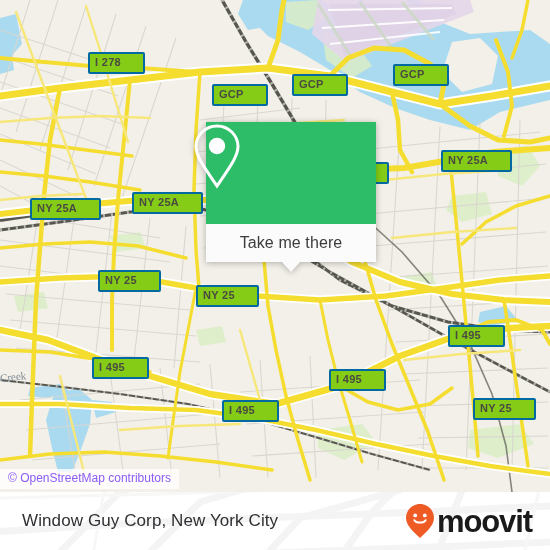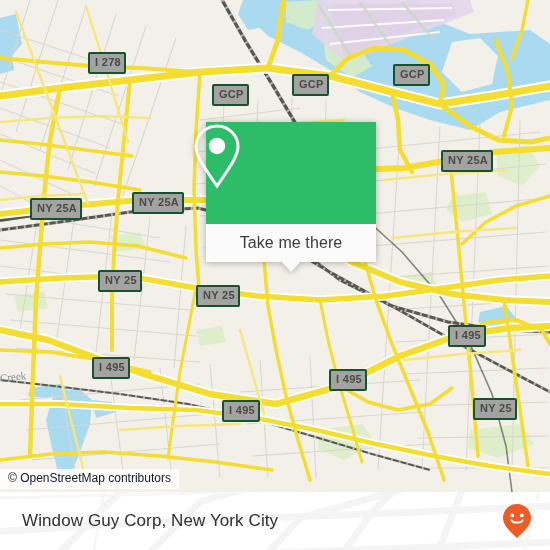--- a/index.html
+++ b/index.html
@@ -11,28 +11,28 @@
   }
   .app{position:relative;width:550px;height:550px;overflow:hidden;}
 
   
   .map{position:absolute;left:0;top:0;width:550px;height:492px;overflow:hidden;background:#f2f0e8;}
   .map svg{position:absolute;left:0;top:0;display:block;}
 
   
   .shield{
     position:absolute;
-    background:#a3a3a3;
-    border:2px solid #14532d;
+    background:#84cc16;
+    border:2px solid #0369a1;
     border-radius:2px;
     color:#4a4a42;
     font-size:11px;
     font-weight:bold;
     line-height:1;
-    padding:3px 3px 4px 5px;
+    padding:3px 22px 4px 5px;
     white-space:nowrap;
     letter-spacing:.3px;
     box-sizing:border-box;
     text-align:center;
   }
 
   
   .creek-label{
     position:absolute;
     color:#7d8a94;
@@ -75,21 +75,21 @@
     border-left:10px solid transparent;
     border-right:10px solid transparent;
     border-top:11px solid #fbfbfb;
   }
 
   
   .osm{
     position:absolute;
     left:0;top:469px;
     background:rgba(255,255,255,.80);
-    color:#0f172a;
+    color:#8b5cf6;
     font-size:12px;
     padding:3px 8px 4px 8px;
     white-space:nowrap;
     line-height:1.1;
   }
 
   
   .footer{
     position:absolute;left:0;top:492px;width:550px;height:70px;
     background:#ffffff;overflow:hidden;
@@ -349,16 +349,17 @@
     <div class="footer-title">Window Guy Corp, New York City</div>
 
     <div class="brand">
       <svg width="30" height="36" viewBox="0 0 30 36">
         <path d="M15 1 C7.3 1 1 7.2 1 14.8 C1 22.4 8 28.4 15 35 C22 28.4 29 22.4 29 14.8
                  C29 7.2 22.7 1 15 1 Z" fill="#ef5b25"></path>
         <circle cx="10.2" cy="12.4" r="1.9" fill="#ffffff"></circle>
         <circle cx="19.8" cy="12.4" r="1.9" fill="#ffffff"></circle>
         <path d="M9.4 17.2 C11.2 20.4 18.8 20.4 20.6 17.2" stroke="#ffffff" stroke-width="2" fill="none" stroke-linecap="round"></path>
       </svg>
+      <span class="brand-word">moovit</span>
     </div>
   </div>
 
 </div>
 
 </body></html>

